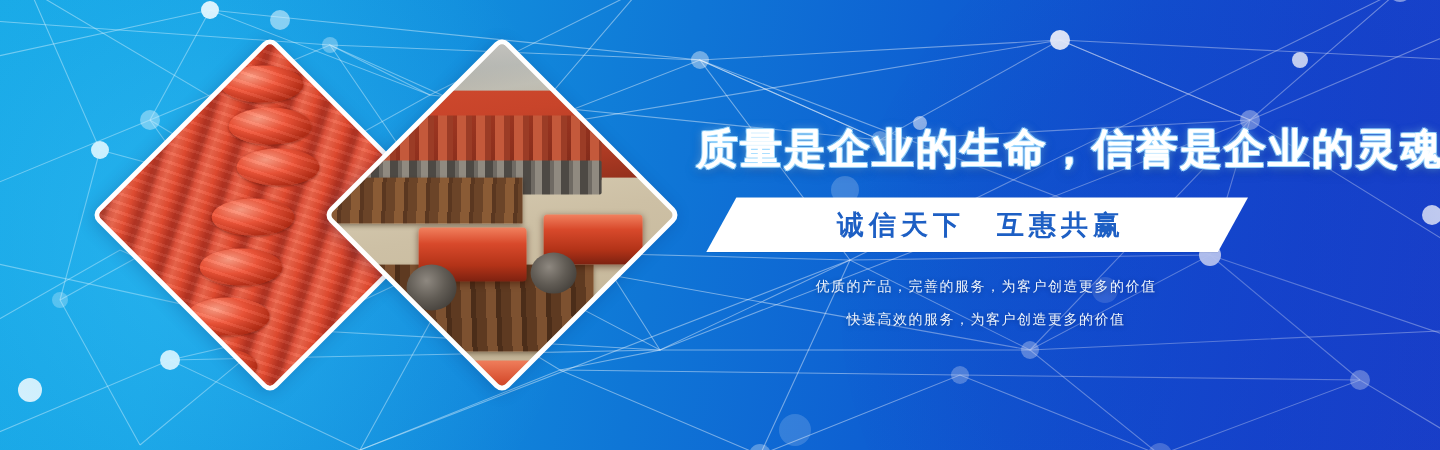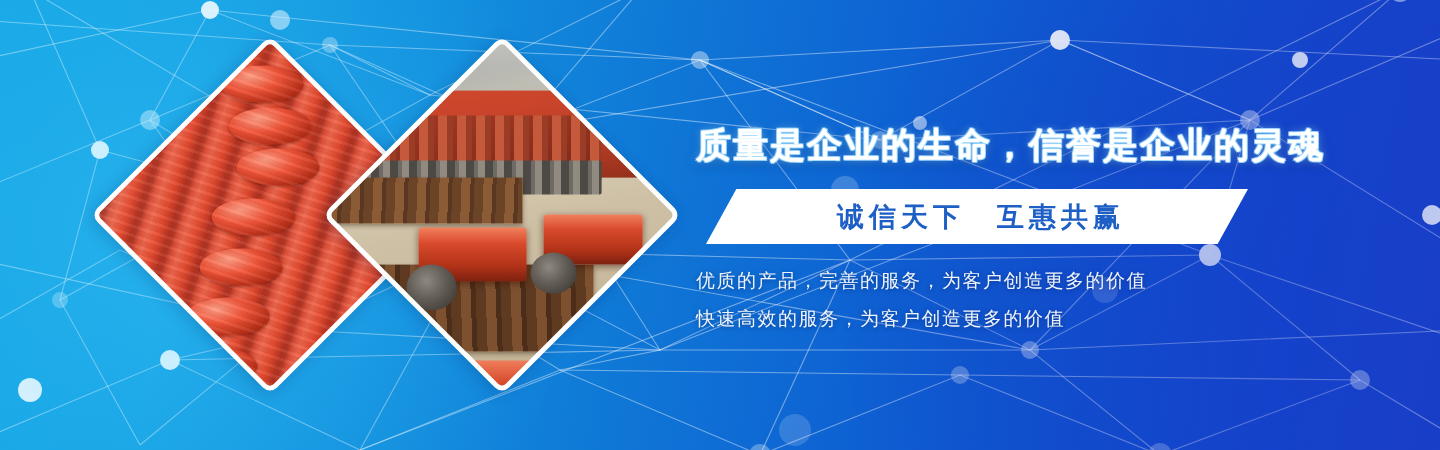--- a/index.html
+++ b/index.html
@@ -215,21 +215,21 @@
   
   #text-col {
     position:absolute;
     left:696px; top:124px;
     width:580px;
     z-index:6;
   }
 
   #headline {
     text-align:right;
-    font-size:35px;
+    font-size:42px;
     font-weight:bold;
     letter-spacing:2px;
     color:#ffffff;
     line-height:1.2;
     white-space:nowrap;
     text-shadow:
       0 0 1px rgba(255,255,255,.95),
       1px 1px 0 rgba(150,215,255,.95),
      -1px 1px 0 rgba(150,215,255,.75),
       1px -1px 0 rgba(150,215,255,.75),
@@ -257,28 +257,27 @@
   #ribbon-text {
     font-size:27px;
     font-weight:bold;
     letter-spacing:5px;
     color:#1d5fc4;
     white-space:pre;
     transform:translateX(4px);
   }
 
   .subline {
-    text-align:left;
+    text-align:center;
     color:#eef4fc;
-    font-size:19px;
+    font-size:14px;
     letter-spacing:1.5px;
     line-height:1;
     white-space:nowrap;
     text-shadow:0 1px 4px rgba(5,30,90,.5);
-    font-family:Liberation Serif, serif;
   }
   #subline-1 { margin-top:27px; }
   #subline-2 { margin-top:19px; }
 </style>
 </head>
 <body>
 
 <div id="banner">
 
   <svg id="net-bg" viewBox="0 0 1440 450" preserveAspectRatio="none">

